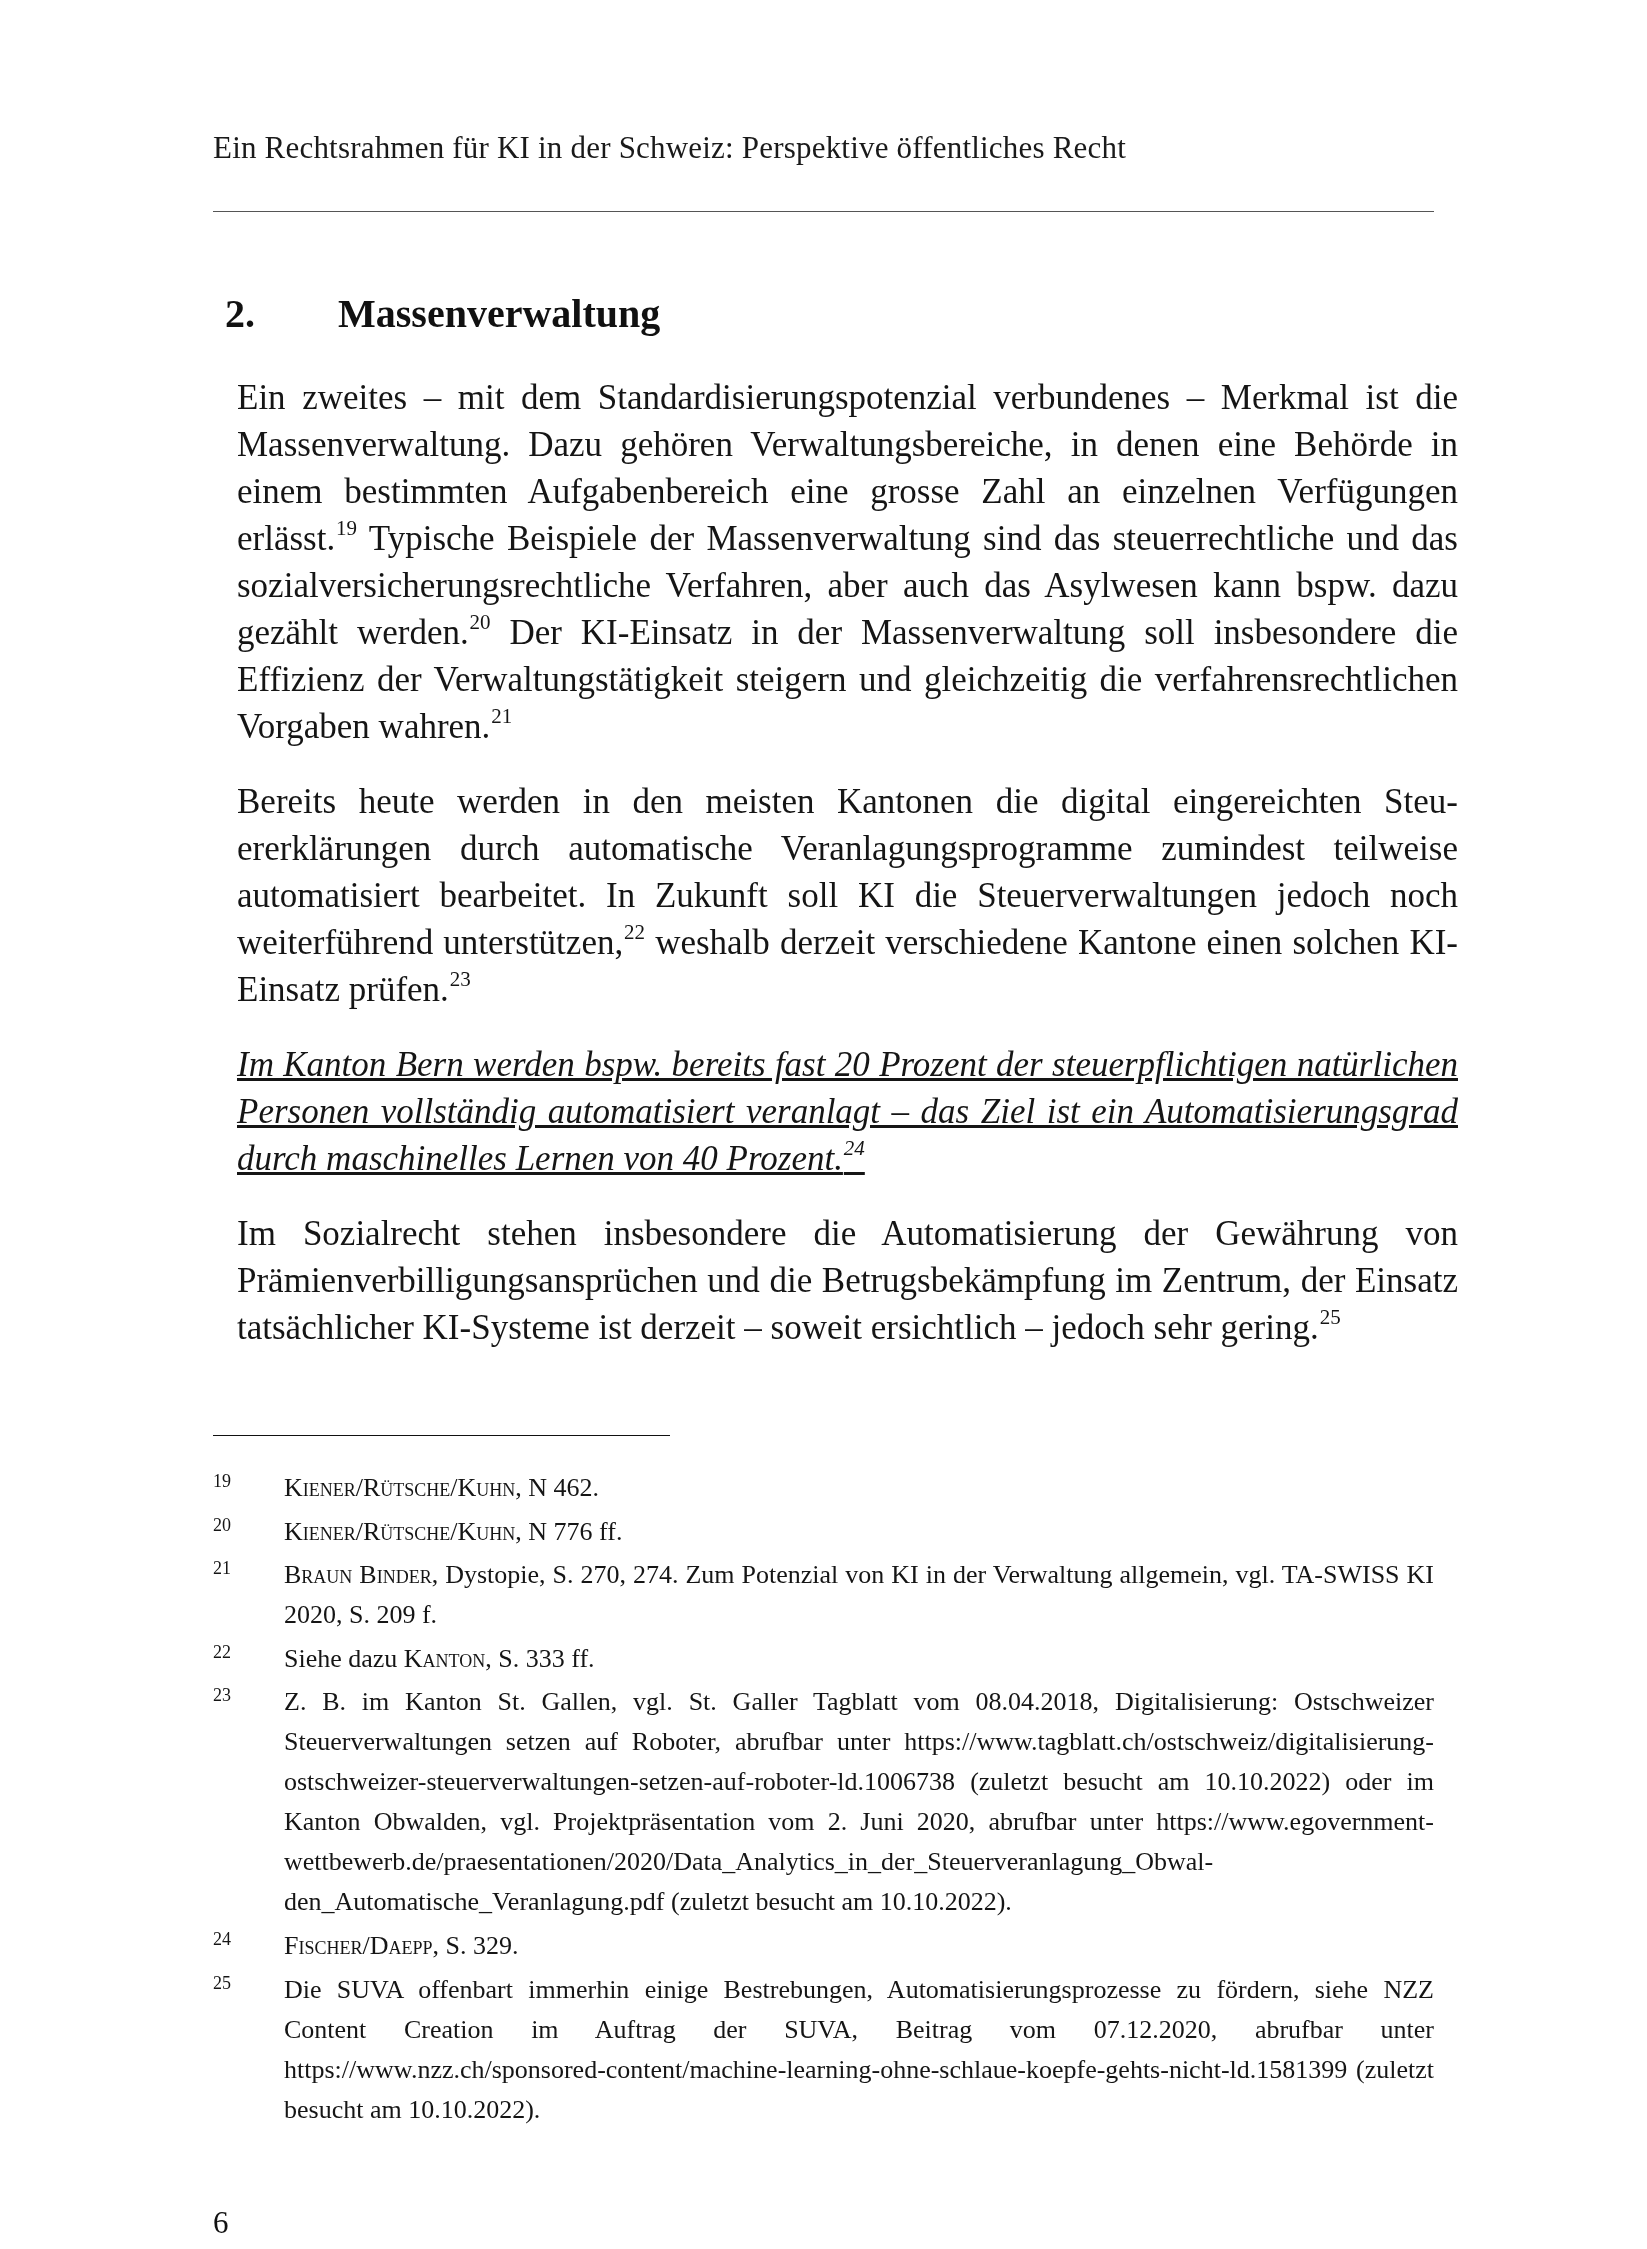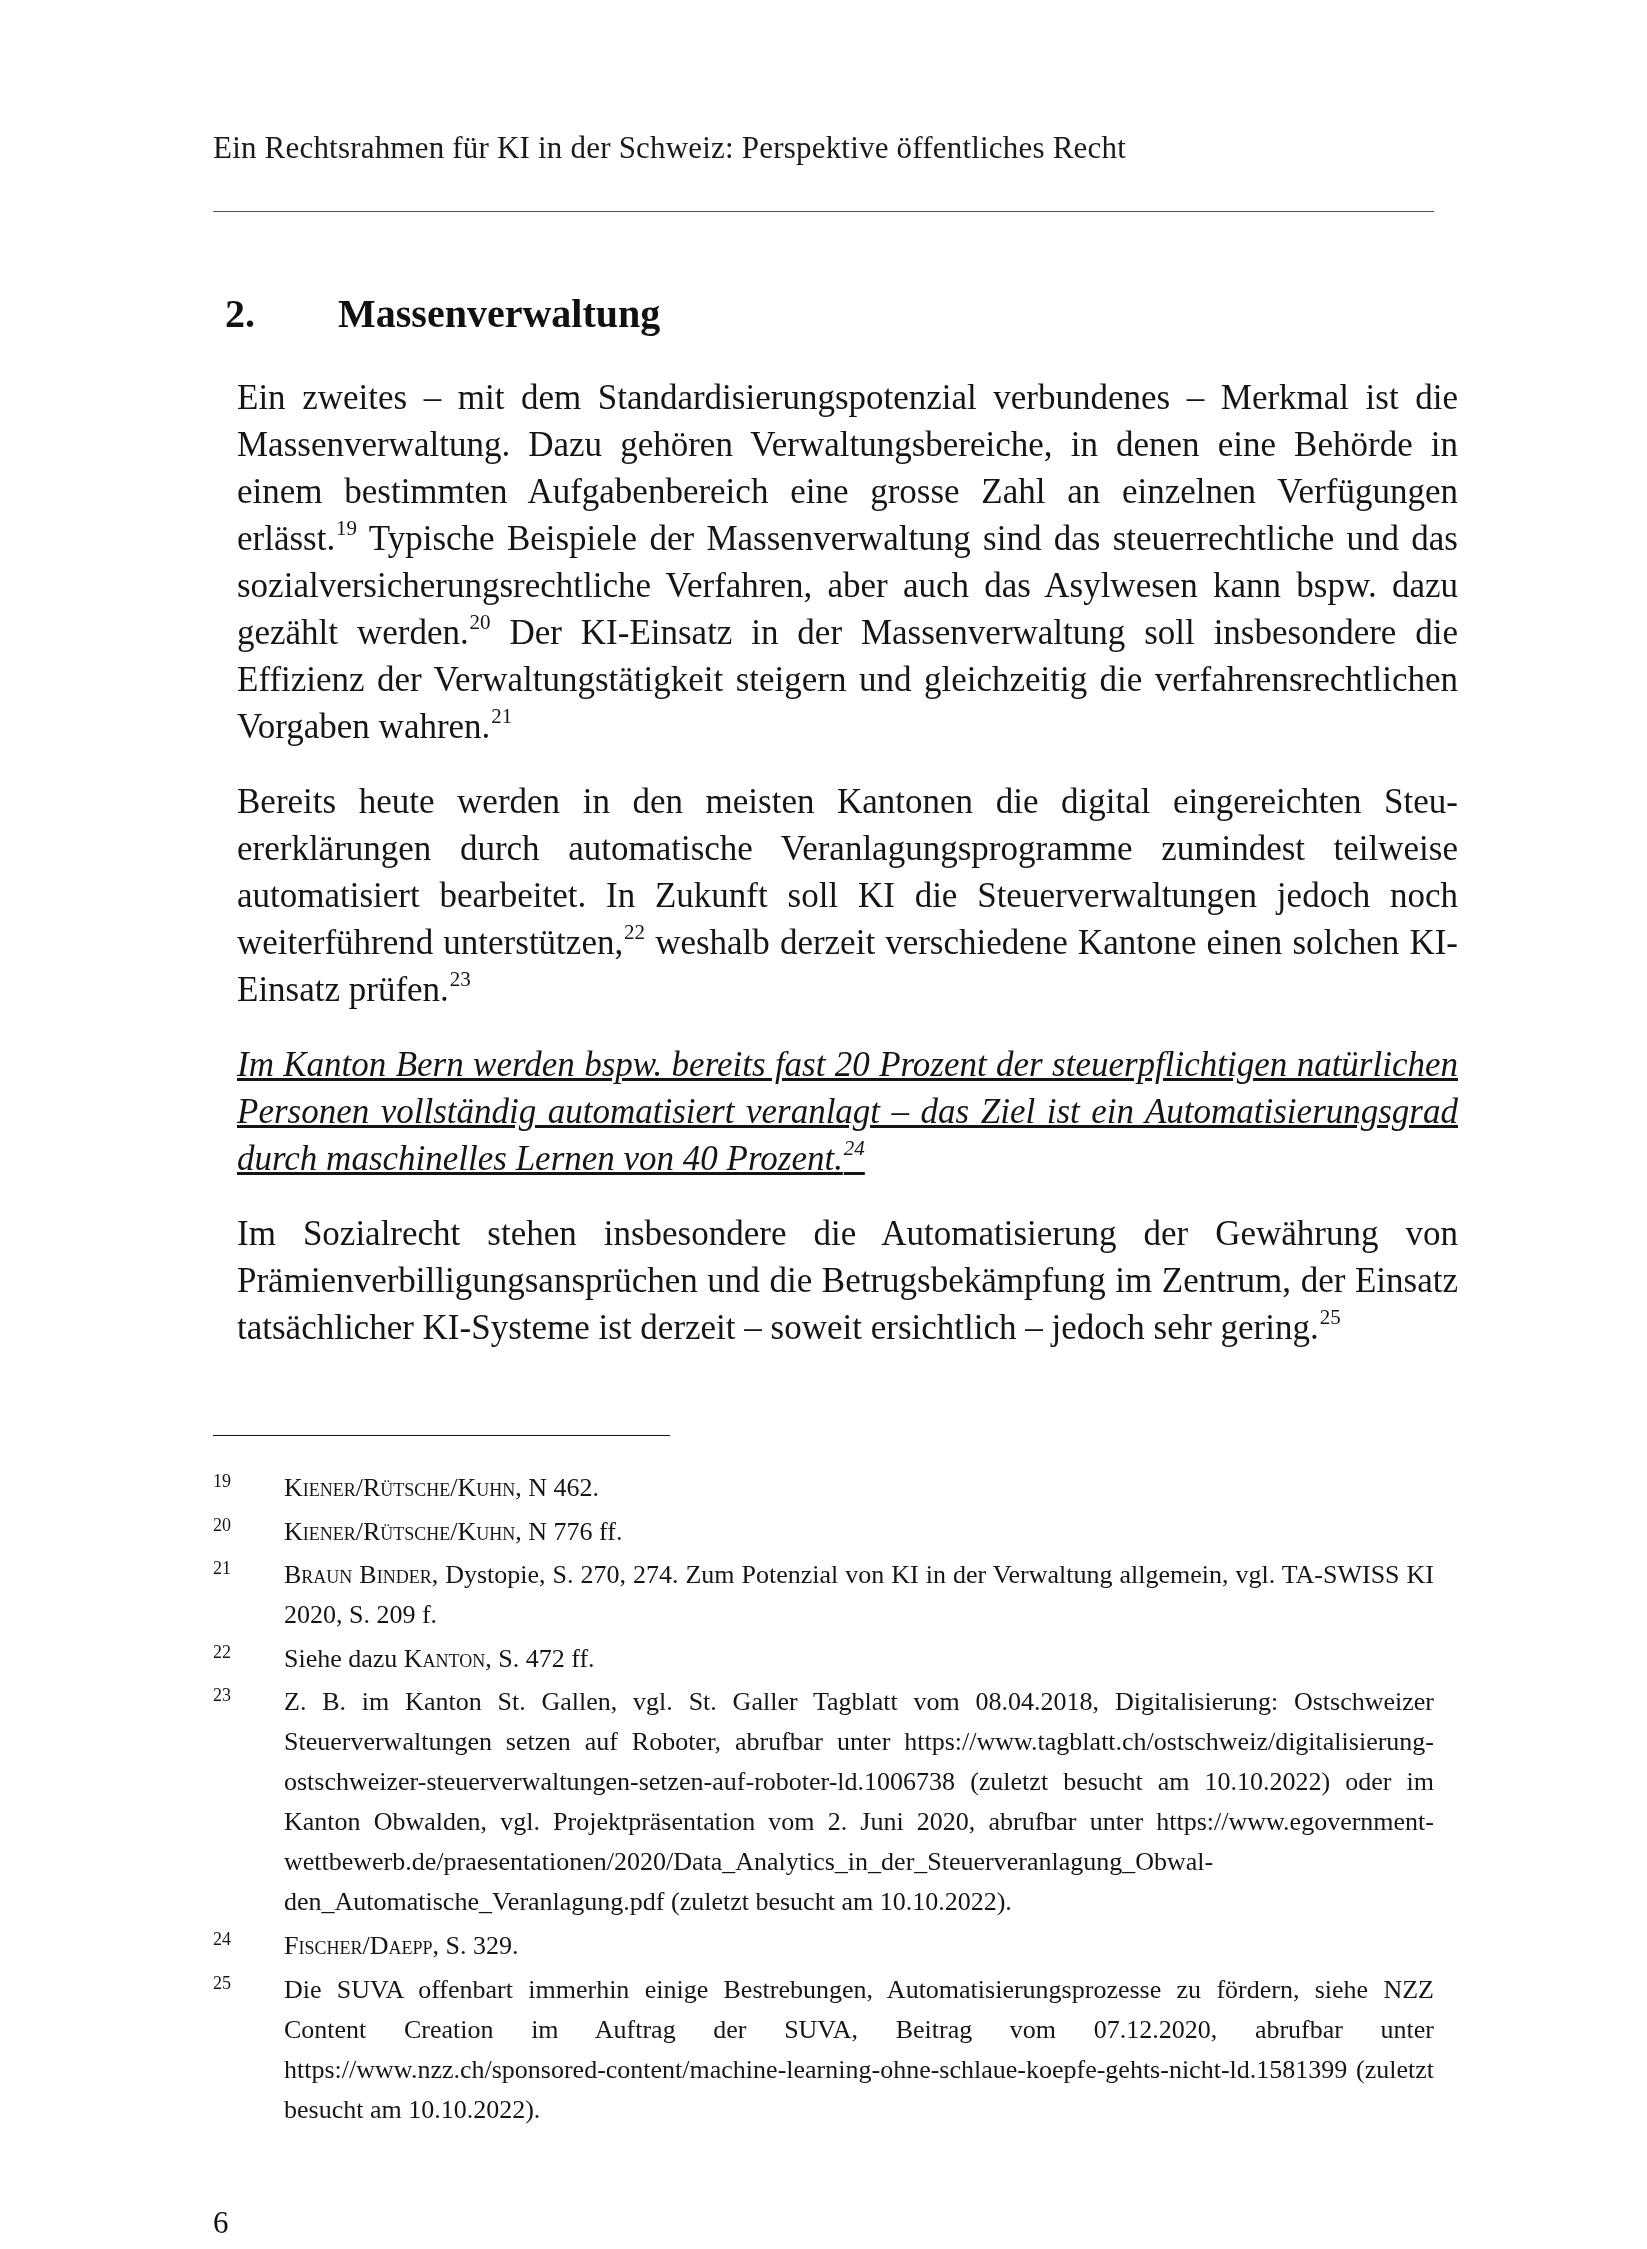--- a/index.html
+++ b/index.html
@@ -73,21 +73,21 @@
       <div class="footnote">
         <div class="fn-num">20</div>
         <div class="fn-text"><span class="sc">Kiener/Rütsche/Kuhn</span><span>, N 776 ff.</span></div>
       </div>
       <div class="footnote">
         <div class="fn-num">21</div>
         <div class="fn-text"><span class="sc">Braun Binder</span><span>, Dystopie, S. 270, 274. Zum Potenzial von KI in der Verwaltung allgemein, vgl. TA-SWISS KI 2020, S. 209 f.</span></div>
       </div>
       <div class="footnote">
         <div class="fn-num">22</div>
-        <div class="fn-text"><span>Siehe dazu </span><span class="sc">Kanton</span><span>, S. 472 ff.</span></div>
+        <div class="fn-text"><span>Siehe dazu </span><span class="sc">Kanton</span><span>, S. 333 ff.</span></div>
       </div>
       <div class="footnote">
         <div class="fn-num">23</div>
         <div class="fn-text"><span>Z. B. im Kanton St. Gallen, vgl. St. Galler Tagblatt vom 08.04.2018, Digitalisierung: Ost­schweizer Steuerverwaltungen setzen auf Roboter, abrufbar unter https://www.tag­blatt.ch/ostschweiz/digitalisierung-ostschweizer-steuerverwaltungen-setzen-auf-robo­ter-ld.1006738 (zuletzt besucht am 10.10.2022) oder im Kanton Obwalden, vgl. Projektpräsentation vom 2. Juni 2020, abrufbar unter https://www.egovernment-wettbe­werb.de/praesentationen/2020/Data_Analytics_in_der_Steuerveranlagung_Obwal­den_Automatische_Veranlagung.pdf (zuletzt besucht am 10.10.2022).</span></div>
       </div>
       <div class="footnote">
         <div class="fn-num">24</div>
         <div class="fn-text"><span class="sc">Fischer/Daepp</span><span>, S. 329.</span></div>
       </div>
       <div class="footnote">

